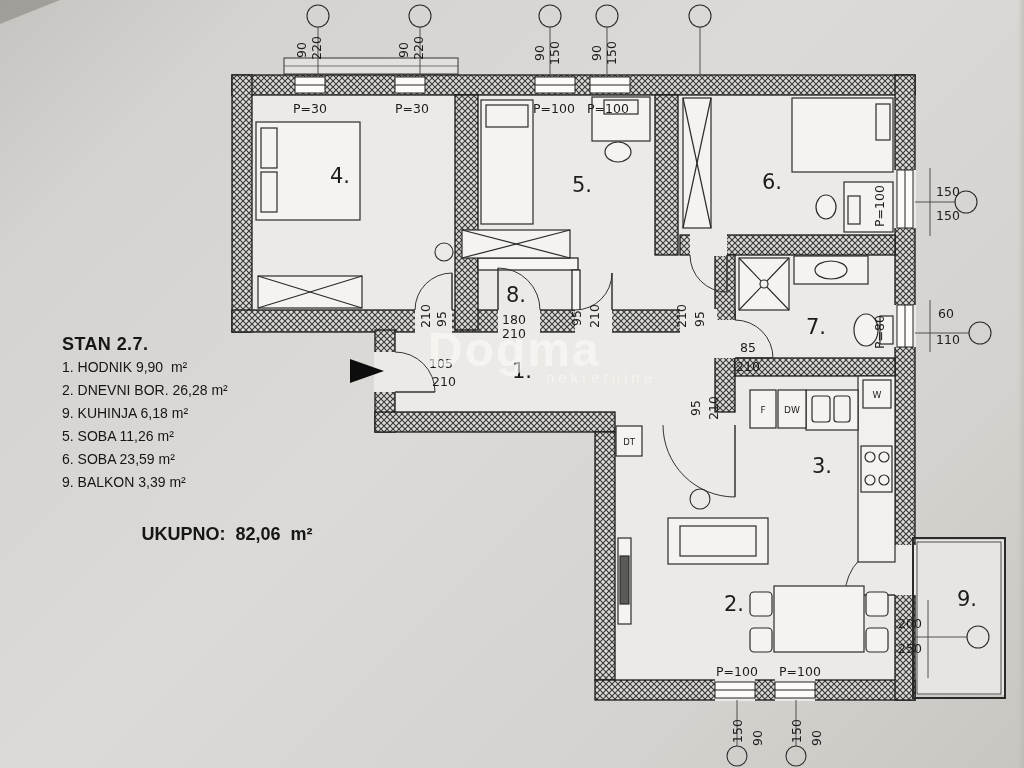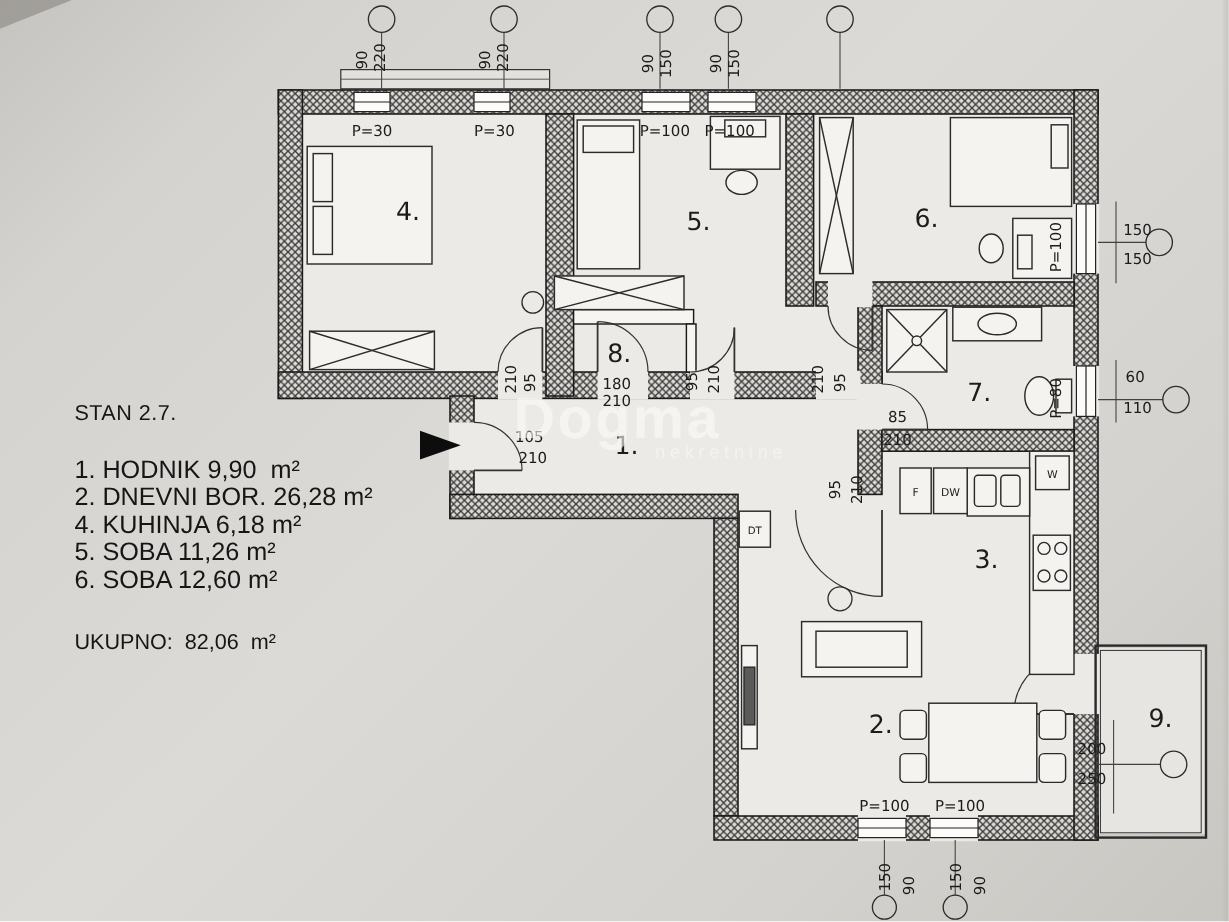--- a/index.html
+++ b/index.html
@@ -9,23 +9,23 @@
     background:linear-gradient(135deg,#c6c4c0 0%,#d5d3cf 15%,#dcdad6 45%,#d4d2ce 78%,#c8c6c1 100%);
     font-family:"Liberation Sans", sans-serif;color:#161616;
   }
   .corner-shadow{position:absolute;top:0;left:0;width:0;height:0;
     border-top:24px solid #8d8b86;border-right:60px solid transparent;opacity:.65;}
   .edge-shadow{position:absolute;top:0;right:0;width:6px;height:100%;
     background:linear-gradient(90deg,transparent,#b7b5b0);opacity:.6;}
   svg{position:absolute;top:0;left:0;}
   svg text{font-family:"DejaVu Sans", sans-serif;fill:#1c1c1c;}
   .legend{position:absolute;left:62px;top:334px;width:330px;}
-  .legend-title{font-size:18px;font-weight:normal;letter-spacing:.4px;margin-bottom:25px;}
-  .legend-item{font-size:21px;line-height:23px;white-space:pre;}
-  .legend-total{font-size:18px;font-weight:normal;margin-top:30px;white-space:pre;}
+  .legend-title{font-size:18px;font-weight:bold;letter-spacing:.4px;margin-bottom:1px;}
+  .legend-item{font-size:14px;line-height:23px;white-space:pre;}
+  .legend-total{font-size:18px;font-weight:bold;margin-top:30px;white-space:pre;text-align:center;}
   .watermark{position:absolute;left:428px;top:322px;pointer-events:none;}
   .wm-name{font-size:48px;font-weight:bold;color:rgba(250,250,247,.62);letter-spacing:2px;}
   .wm-sub{font-size:15px;letter-spacing:4px;color:rgba(250,250,247,.58);margin:-8px 0 0 118px;}
 </style>
 </head>
 <body>
 
 <div class="page">
   <div class="corner-shadow"></div>
   <div class="edge-shadow"></div>
@@ -322,23 +322,24 @@
       <text x="763" y="413">F</text>
       <text x="792" y="413">DW</text>
       <text x="877" y="398">W</text>
     </g>
   </svg>
 
   <div class="legend">
     <div class="legend-title">STAN 2.7.</div>
     <div class="legend-item">1. HODNIK 9,90  m²</div>
     <div class="legend-item">2. DNEVNI BOR. 26,28 m²</div>
-    <div class="legend-item">4. KUHINJA 6,18 m²</div>
+    <div class="legend-item">9. KUHINJA 6,18 m²</div>
     <div class="legend-item">5. SOBA 11,26 m²</div>
-    <div class="legend-item">6. SOBA 12,60 m²</div>
+    <div class="legend-item">6. SOBA 23,59 m²</div>
+    <div class="legend-item">9. BALKON 3,39 m²</div>
     <div class="legend-total">UKUPNO:  82,06  m²</div>
   </div>
 
   <div class="watermark">
     <div class="wm-name">Dogma</div>
     <div class="wm-sub">nekretnine</div>
   </div>
 </div>
 
 </body></html>

